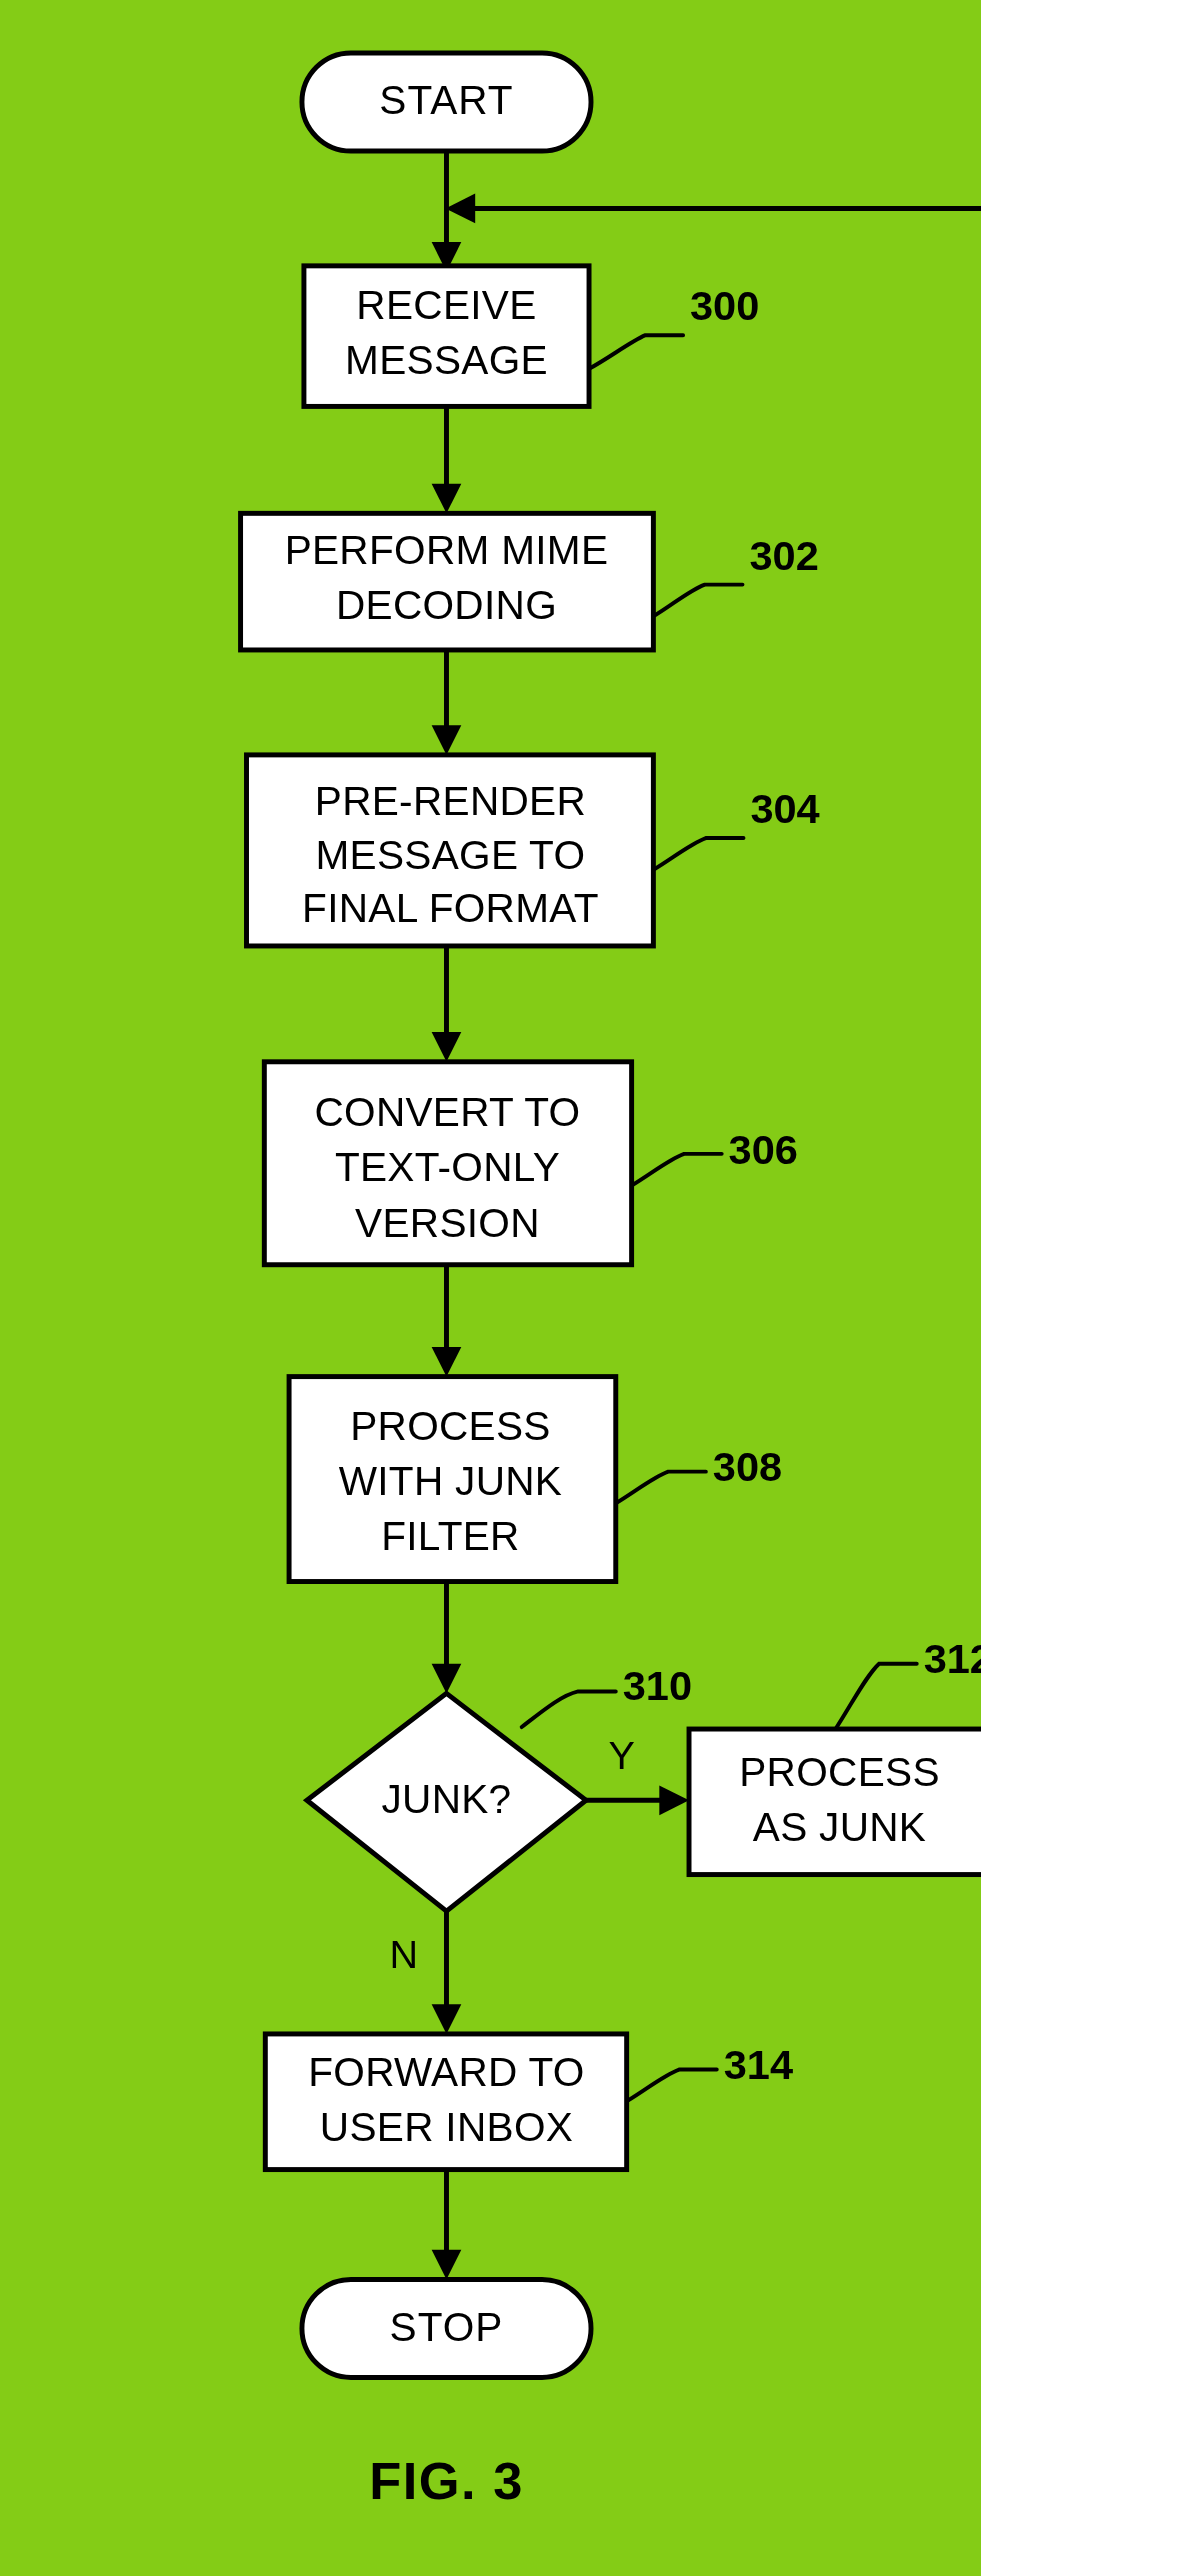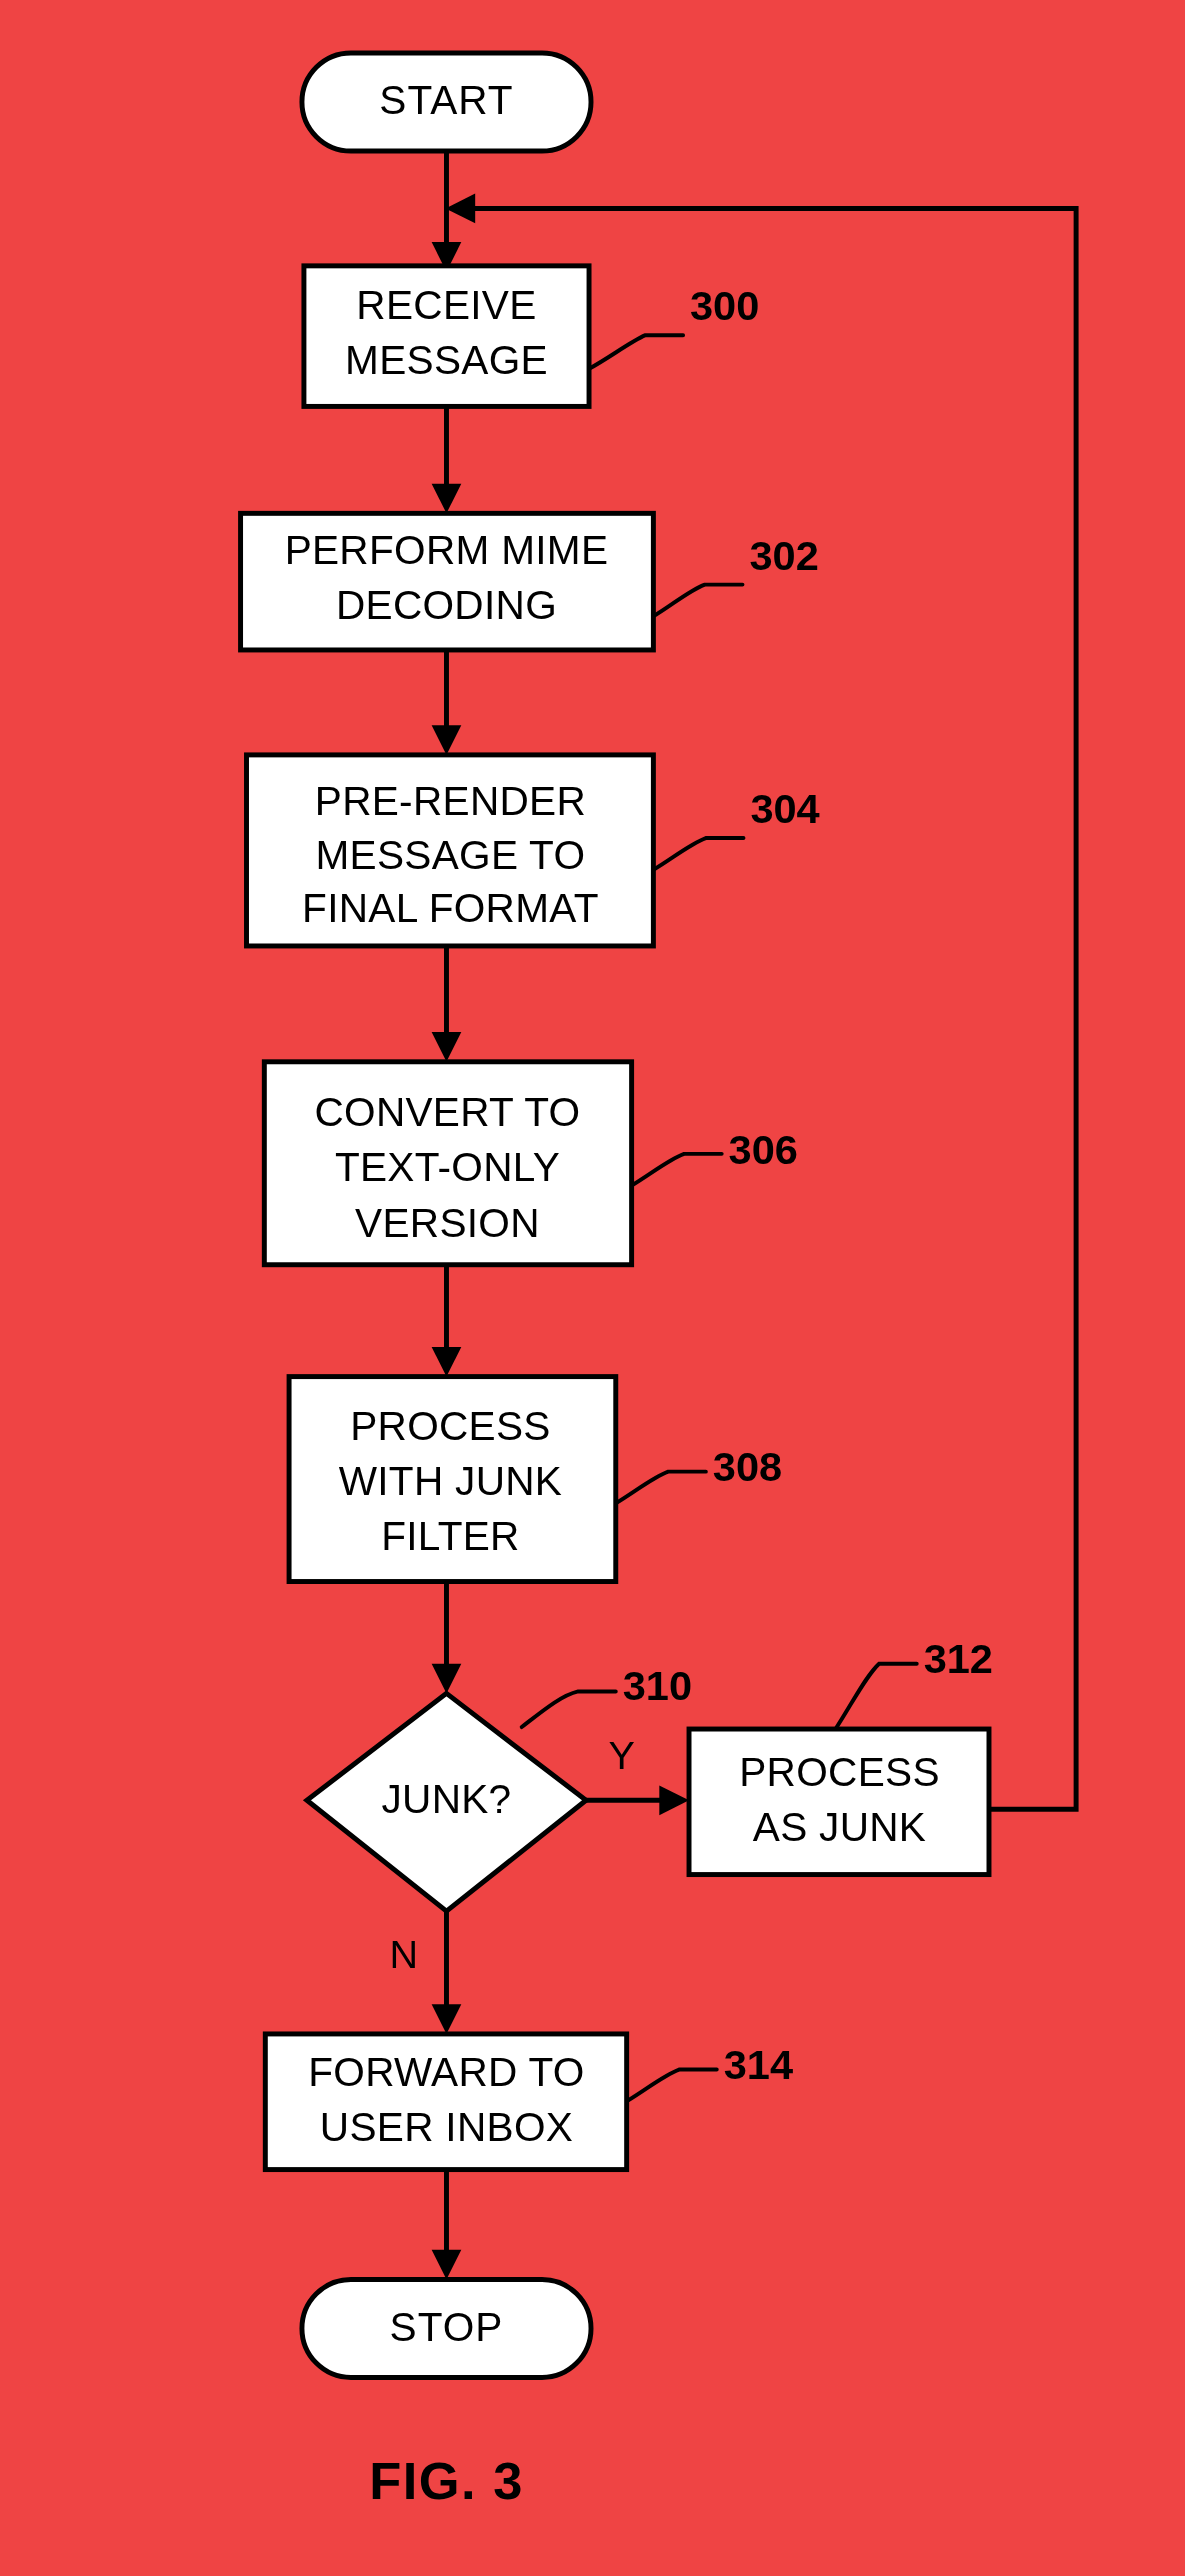--- a/index.html
+++ b/index.html
@@ -6,23 +6,23 @@
   html, body {
     margin: 0;
     padding: 0;
     background: #ffffff;
   }
   body {
     font-family: "Liberation Sans", sans-serif;
   }
   #figure-root {
     position: relative;
-    width: 1185px;
+    width: 981px;
     height: 2576px;
-    background: #ef4444;
+    background: #84cc16;
     overflow: hidden;
   }
   svg#flow {
     display: block;
     width: 1185px;
     height: 2576px;
   }
   .shape {
     fill: #ffffff;
     stroke: #000000;

